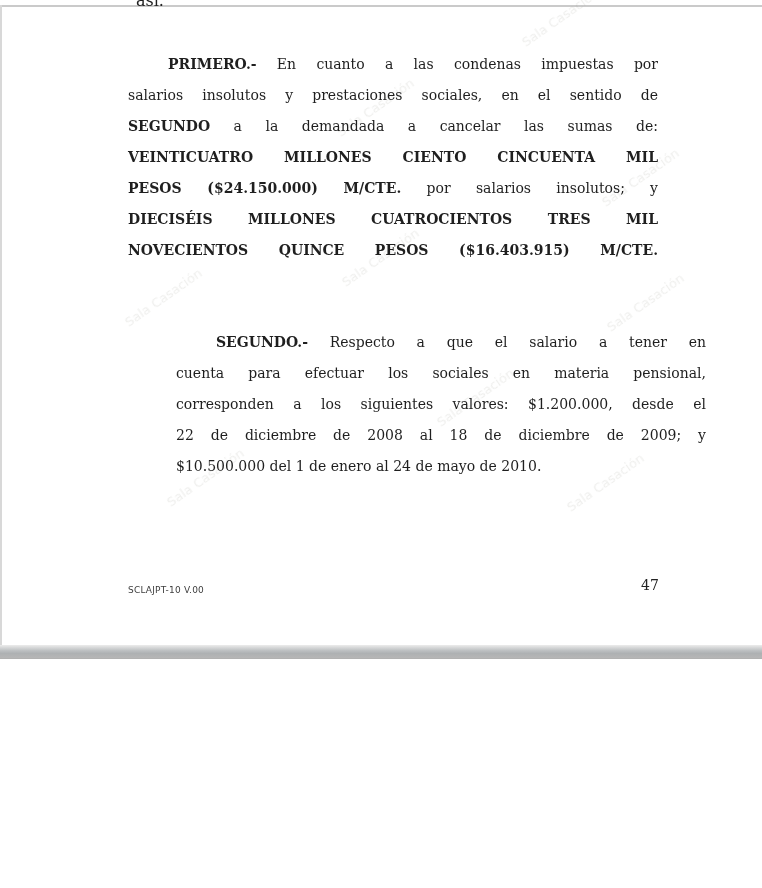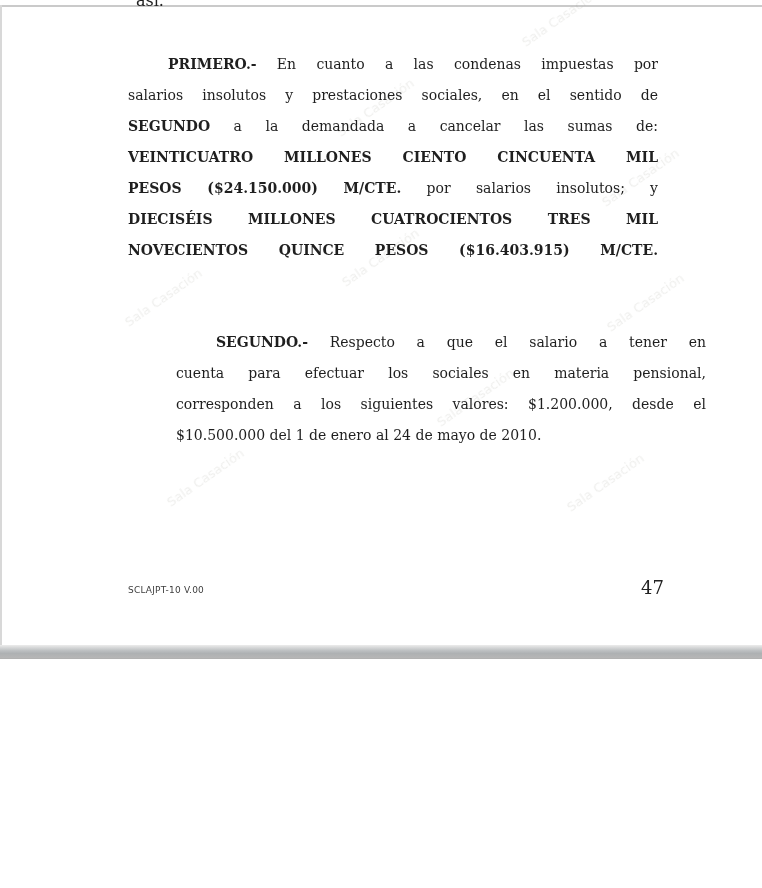--- a/index.html
+++ b/index.html
@@ -49,21 +49,21 @@
   .b { font-weight: 700; }
   #para-primero { left: 128px; top: 49px;  width: 530px; }
   #para-segundo { left: 128px; top: 327px; width: 530px; margin-left: 48px; }
   .footer-code {
     position: absolute; left: 128px; top: 585px;
     font-family: "DejaVu Sans", sans-serif;
     font-size: 9px; color: #3d3d3d; letter-spacing: 0.2px;
   }
   .page-number {
     position: absolute; left: 641px; top: 577px;
-    font-size: 18px; color: #222222;
+    font-size: 14px; color: #222222;
   }
   .wm {
     position: absolute;
     font-family: "DejaVu Sans", sans-serif;
     font-size: 13px; color: #8d8d80;
     opacity: 0.14;
     transform: rotate(-35deg);
     filter: blur(0.6px);
     pointer-events: none;
     white-space: nowrap;
@@ -98,20 +98,21 @@
     <div class="ln j"><span class="b">VEINTICUATRO MILLONES CIENTO CINCUENTA MIL</span></div>
     <div class="ln j"><span class="b">PESOS ($24.150.000) M/CTE.</span><span> por salarios insolutos; y</span></div>
     <div class="ln j"><span class="b">DIECISÉIS MILLONES CUATROCIENTOS TRES MIL</span></div>
     <div class="ln j"><span class="b">NOVECIENTOS QUINCE PESOS ($16.403.915) M/CTE.</span></div>
   </div>
 
   <div class="para" id="para-segundo">
     <div class="ln j ind"><span class="b">SEGUNDO.-</span><span> Respecto a que el salario a tener en</span></div>
     <div class="ln j"><span>cuenta para efectuar los sociales en materia pensional,</span></div>
     <div class="ln j"><span>corresponden a los siguientes valores: $1.200.000, desde el</span></div>
+    <div class="ln j"><span>22 de diciembre de 2008 al 18 de diciembre de 2009; y</span></div>
     <div class="ln last"><span>$10.500.000 del 1 de enero al 24 de mayo de 2010.</span></div>
   </div>
 
   <div class="footer-code">SCLAJPT-10 V.00</div>
   <div class="page-number">47</div>
 </div>
 
 <div class="separator"></div>
 
 <div class="page" id="page-2">

